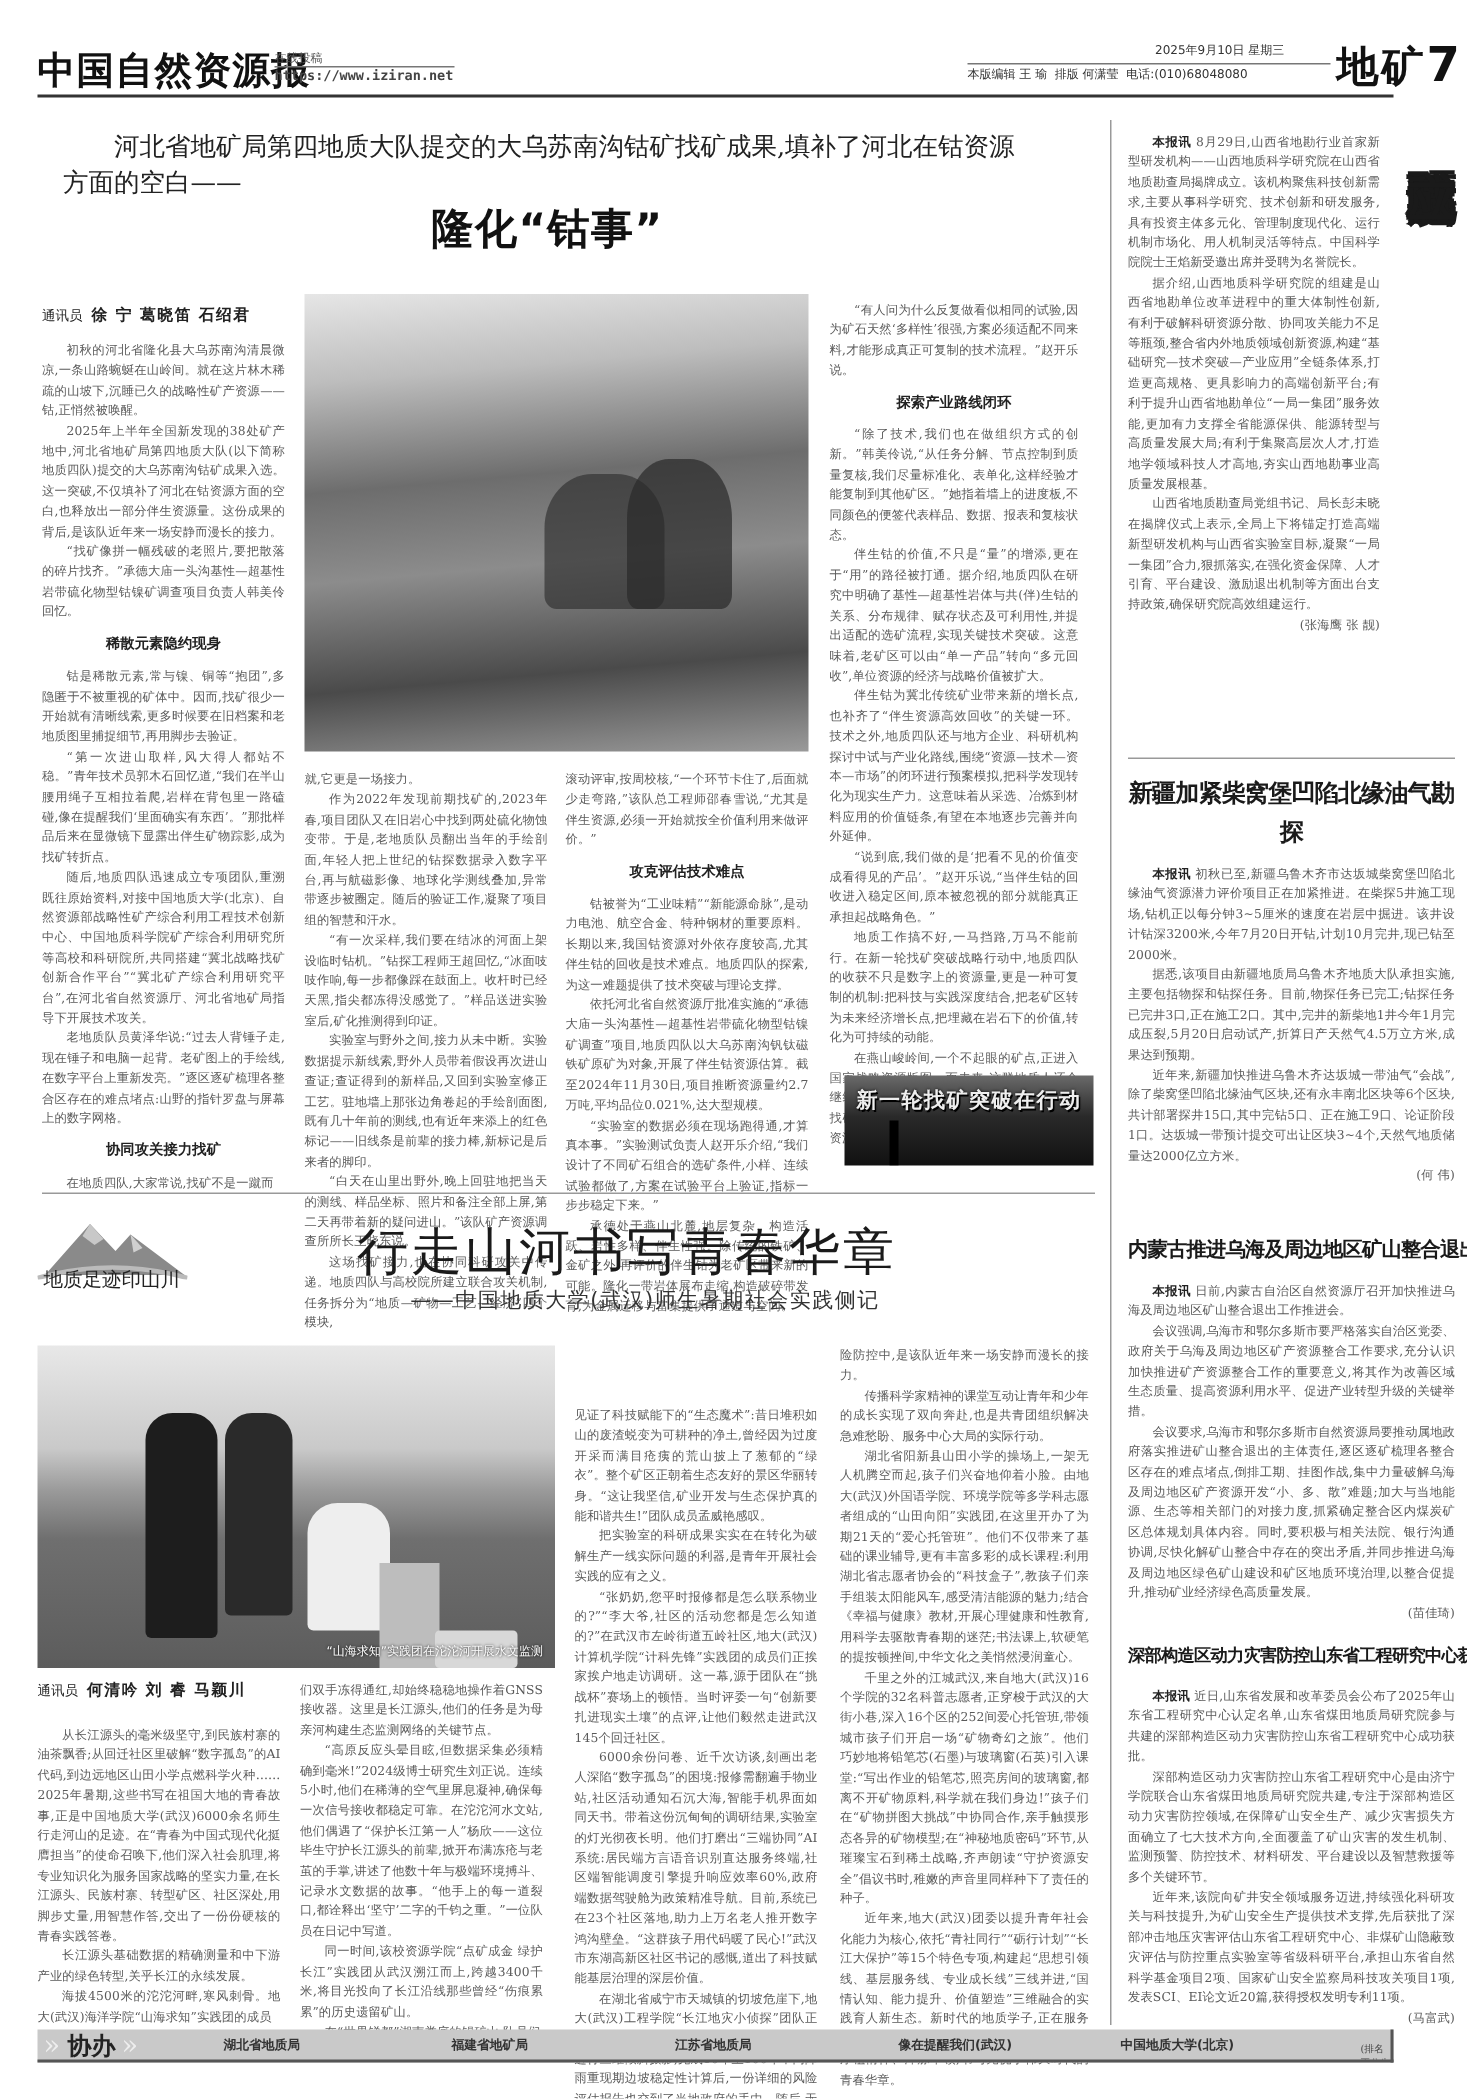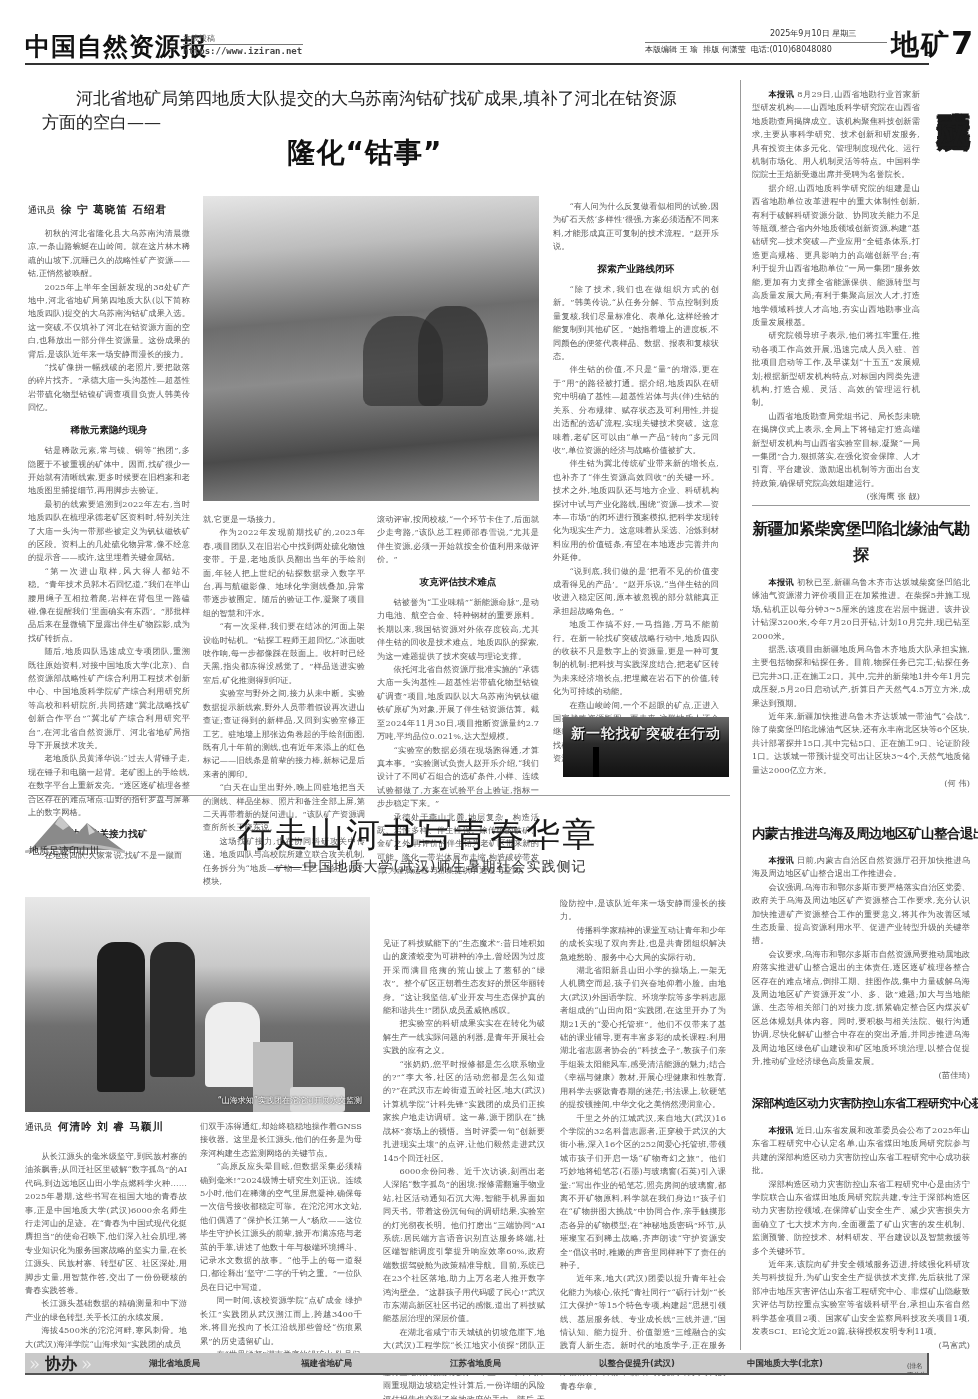--- a/index.html
+++ b/index.html
@@ -39,21 +39,20 @@
 <div class="abs" style="left:28px;top:203px;width:162px;">
   <div class="byline">
     <span>通讯员</span><b>徐 宁  葛晓笛  石绍君</b>
   </div>
   <div class="body-text" style="margin-top:10px;">
     <p>初秋的河北省隆化县大乌苏南沟清晨微凉,一条山路蜿蜒在山岭间。就在这片林木稀疏的山坡下,沉睡已久的战略性矿产资源——钴,正悄然被唤醒。</p>
     <p>2025年上半年全国新发现的38处矿产地中,河北省地矿局第四地质大队(以下简称地质四队)提交的大乌苏南沟钴矿成果入选。这一突破,不仅填补了河北在钴资源方面的空白,也释放出一部分伴生资源量。这份成果的背后,是该队近年来一场安静而漫长的接力。</p>
     <p>“找矿像拼一幅残破的老照片,要把散落的碎片找齐。”承德大庙一头沟基性—超基性岩带硫化物型钴镍矿调查项目负责人韩美伶回忆。</p>
     <div class="sub-head">稀散元素隐约现身</div>
     <p>钴是稀散元素,常与镍、铜等“抱团”,多隐匿于不被重视的矿体中。因而,找矿很少一开始就有清晰线索,更多时候要在旧档案和老地质图里捕捉细节,再用脚步去验证。</p>
-    <p>最初的线索要追溯到2022年左右,当时地质四队在梳理承德老矿区资料时,特别关注了大庙一头沟一带那些被定义为钒钛磁铁矿的区段。资料上的几处硫化物异常,像不经意的提示音——或许,这里埋着关键金属钴。</p>
     <p>“第一次进山取样,风大得人都站不稳。”青年技术员郭木石回忆道,“我们在半山腰用绳子互相拉着爬,岩样在背包里一路磕碰,像在提醒我们‘里面确实有东西’。”那批样品后来在显微镜下显露出伴生矿物踪影,成为找矿转折点。</p>
     <p>随后,地质四队迅速成立专项团队,重溯既往原始资料,对接中国地质大学(北京)、自然资源部战略性矿产综合利用工程技术创新中心、中国地质科学院矿产综合利用研究所等高校和科研院所,共同搭建“冀北战略找矿创新合作平台”“冀北矿产综合利用研究平台”,在河北省自然资源厅、河北省地矿局指导下开展技术攻关。</p>
     <p>老地质队员黄泽华说:“过去人背锤子走,现在锤子和电脑一起背。老矿图上的手绘线,在数字平台上重新发亮。”逐区逐矿梳理各整合区存在的难点堵点:山野的指针罗盘与屏幕上的数字网格。</p>
     <div class="sub-head">协同攻关接力找矿</div>
     <p>在地质四队,大家常说,找矿不是一蹴而</p>
   </div>
 </div>
 
 <div class="abs photo" style="left:203px;top:196px;width:336px;height:305px;background:linear-gradient(175deg,#e6e6e6 0%,#bdbdbd 18%,#6d6d6d 40%,#8c8c8c 58%,#4a4a4a 80%,#9a9a9a 100%);">
   <div class="abs" style="left:160px;top:120px;width:80px;height:90px;border-radius:40% 40% 10% 10%;background:#333;opacity:.7;"></div>
@@ -95,21 +94,20 @@
 </div>
 <div class="abs" style="left:28px;top:795px;width:702px;height:1px;background:#999;"></div>
 
 <div class="abs" style="left:740px;top:80px;width:1px;height:1270px;background:#999;"></div>
 
 <div class="abs" style="left:752px;top:88px;width:218px;">
   <div class="abs side-head" style="left:180px;top:2px;width:40px;font-size:34px;line-height:37px;writing-mode:vertical-rl;">山西地质科学研究院成立</div>
   <div class="body-text" style="width:168px;">
     <p><span class="lead-tag">本报讯</span> <span>8月29日,山西省地勘行业首家新型研发机构——山西地质科学研究院在山西省地质勘查局揭牌成立。该机构聚焦科技创新需求,主要从事科学研究、技术创新和研发服务,具有投资主体多元化、管理制度现代化、运行机制市场化、用人机制灵活等特点。中国科学院院士王焰新受邀出席并受聘为名誉院长。</span></p>
     <p>据介绍,山西地质科学研究院的组建是山西省地勘单位改革进程中的重大体制性创新,有利于破解科研资源分散、协同攻关能力不足等瓶颈,整合省内外地质领域创新资源,构建“基础研究—技术突破—产业应用”全链条体系,打造更高规格、更具影响力的高端创新平台;有利于提升山西省地勘单位“一局一集团”服务效能,更加有力支撑全省能源保供、能源转型与高质量发展大局;有利于集聚高层次人才,打造地学领域科技人才高地,夯实山西地勘事业高质量发展根基。</p>
-    <p>研究院领导班子表示,他们将扛牢重任,推动各项工作高效开展,迅速完成人员入驻、首批项目启动等工作,及早谋划“十五五”发展规划;根据新型研发机构特点,对标国内同类先进机构,打造合规、灵活、高效的管理运行机制。</p>
     <p>山西省地质勘查局党组书记、局长彭未晓在揭牌仪式上表示,全局上下将锚定打造高端新型研发机构与山西省实验室目标,凝聚“一局一集团”合力,狠抓落实,在强化资金保障、人才引育、平台建设、激励退出机制等方面出台支持政策,确保研究院高效组建运行。</p>
     <div class="credit">(张海鹰 张 靓)</div>
   </div>
 </div>
 
 <div class="abs" style="left:752px;top:505px;width:218px;height:1px;background:#999;"></div>
 
 <div class="abs" style="left:752px;top:516px;width:218px;">
   <div class="side-head" style="font-size:16px;line-height:26px;text-align:center;">新疆加紧柴窝堡凹陷北缘油气勘探</div>
   <div class="body-text" style="margin-top:8px;">
@@ -140,21 +138,21 @@
   </div>
 </div>
 
 <div class="abs" style="left:25px;top:808px;width:100px;height:50px;">
   <svg width="100" height="45" viewBox="0 0 100 45">
     <polygon points="5,42 35,8 52,26 62,15 98,42" fill="#8a8a8a"></polygon>
     <polygon points="35,8 44,18 38,22 30,16" fill="#c8c8c8"></polygon>
     <polygon points="62,15 70,24 64,27" fill="#d0d0d0"></polygon>
     <path d="M0 44 Q50 30 100 44" stroke="#bbb" stroke-width="3" fill="none"></path>
   </svg>
-  <div class="abs" style="left:4px;top:36px;font-size:10px;font-family:'DejaVu Sans',sans-serif;color:#222;">地质足迹印山川</div>
+  <div class="abs" style="left:4px;top:36px;font-size:13px;font-family:'DejaVu Sans',sans-serif;color:#222;">地质足迹印山川</div>
 </div>
 <div class="abs" style="left:138px;top:812px;width:560px;text-align:center;font-size:34px;color:#1a1a1a;letter-spacing:2px;">行走山河书写青春华章</div>
 <div class="abs" style="left:150px;top:858px;width:560px;text-align:center;font-size:14px;color:#333;font-family:'DejaVu Sans',sans-serif;letter-spacing:1px;">——中国地质大学(武汉)师生暑期社会实践侧记</div>
 
 <div class="abs" style="left:25px;top:897px;width:345px;height:215px;background:linear-gradient(180deg,#e8e8e8 0%,#c9c9c9 32%,#9a9a9a 45%,#6f6f6f 60%,#5c5c5c 100%);overflow:hidden;">
   <div class="abs" style="left:72px;top:45px;width:48px;height:150px;background:#1d1d1d;border-radius:18px 18px 4px 4px;"></div>
   <div class="abs" style="left:125px;top:45px;width:45px;height:135px;background:#2a2a2a;border-radius:18px 18px 4px 4px;"></div>
   <div class="abs" style="left:180px;top:105px;width:55px;height:85px;background:#eee;border-radius:20px 20px 4px 4px;"></div>
   <div class="abs" style="left:228px;top:145px;width:40px;height:70px;background:#bdbdbd;"></div>
   <div class="abs" style="left:265px;top:190px;width:55px;height:25px;background:#d8d8d8;border-radius:3px;"></div>
@@ -195,16 +193,16 @@
   <p>近年来,地大(武汉)团委以提升青年社会化能力为核心,依托“青社同行”“砺行计划”“长江大保护”等15个特色专项,构建起“思想引领线、基层服务线、专业成长线”三线并进,“国情认知、能力提升、价值塑造”三维融合的实践育人新生态。新时代的地质学子,正在服务国家战略、投身中国式现代化的生动实践中,厚植情怀、淬炼本领,书写无愧于伟大时代的青春华章。</p>
 </div>
 
 <div class="abs" style="left:25px;top:1353px;width:904px;height:22px;background:#c9c9c9;border-bottom:2px solid #555;border-right:2px solid #555;overflow:hidden;">
   <div class="abs" style="left:4px;top:0;font-size:18px;color:#eee;line-height:22px;">»</div>
   <div class="abs" style="left:20px;top:1px;font-size:16px;font-weight:900;color:#222;font-family:'DejaVu Sans',sans-serif;">协办</div>
   <div class="abs" style="left:56px;top:0;font-size:18px;color:#eee;line-height:22px;">»</div>
   <div class="abs" style="left:124px;top:5px;font-size:8.5px;color:#333;font-family:'DejaVu Sans',sans-serif;font-weight:bold;">湖北省地质局</div>
   <div class="abs" style="left:276px;top:5px;font-size:8.5px;color:#333;font-family:'DejaVu Sans',sans-serif;font-weight:bold;">福建省地矿局</div>
   <div class="abs" style="left:425px;top:5px;font-size:8.5px;color:#333;font-family:'DejaVu Sans',sans-serif;font-weight:bold;">江苏省地质局</div>
-  <div class="abs" style="left:574px;top:5px;font-size:8.5px;color:#333;font-family:'DejaVu Sans',sans-serif;font-weight:bold;">以整合促提升(武汉)</div>
+  <div class="abs" style="left:574px;top:5px;font-size:8.5px;color:#333;font-family:'DejaVu Sans',sans-serif;font-weight:bold;">像在提醒我们(武汉)</div>
   <div class="abs" style="left:722px;top:5px;font-size:8.5px;color:#333;font-family:'DejaVu Sans',sans-serif;font-weight:bold;">中国地质大学(北京)</div>
   <div class="abs" style="left:858px;top:9px;font-size:6.5px;color:#444;padding-left:24px;">(排名不分先后)</div>
 </div>
 
 </body></html>

